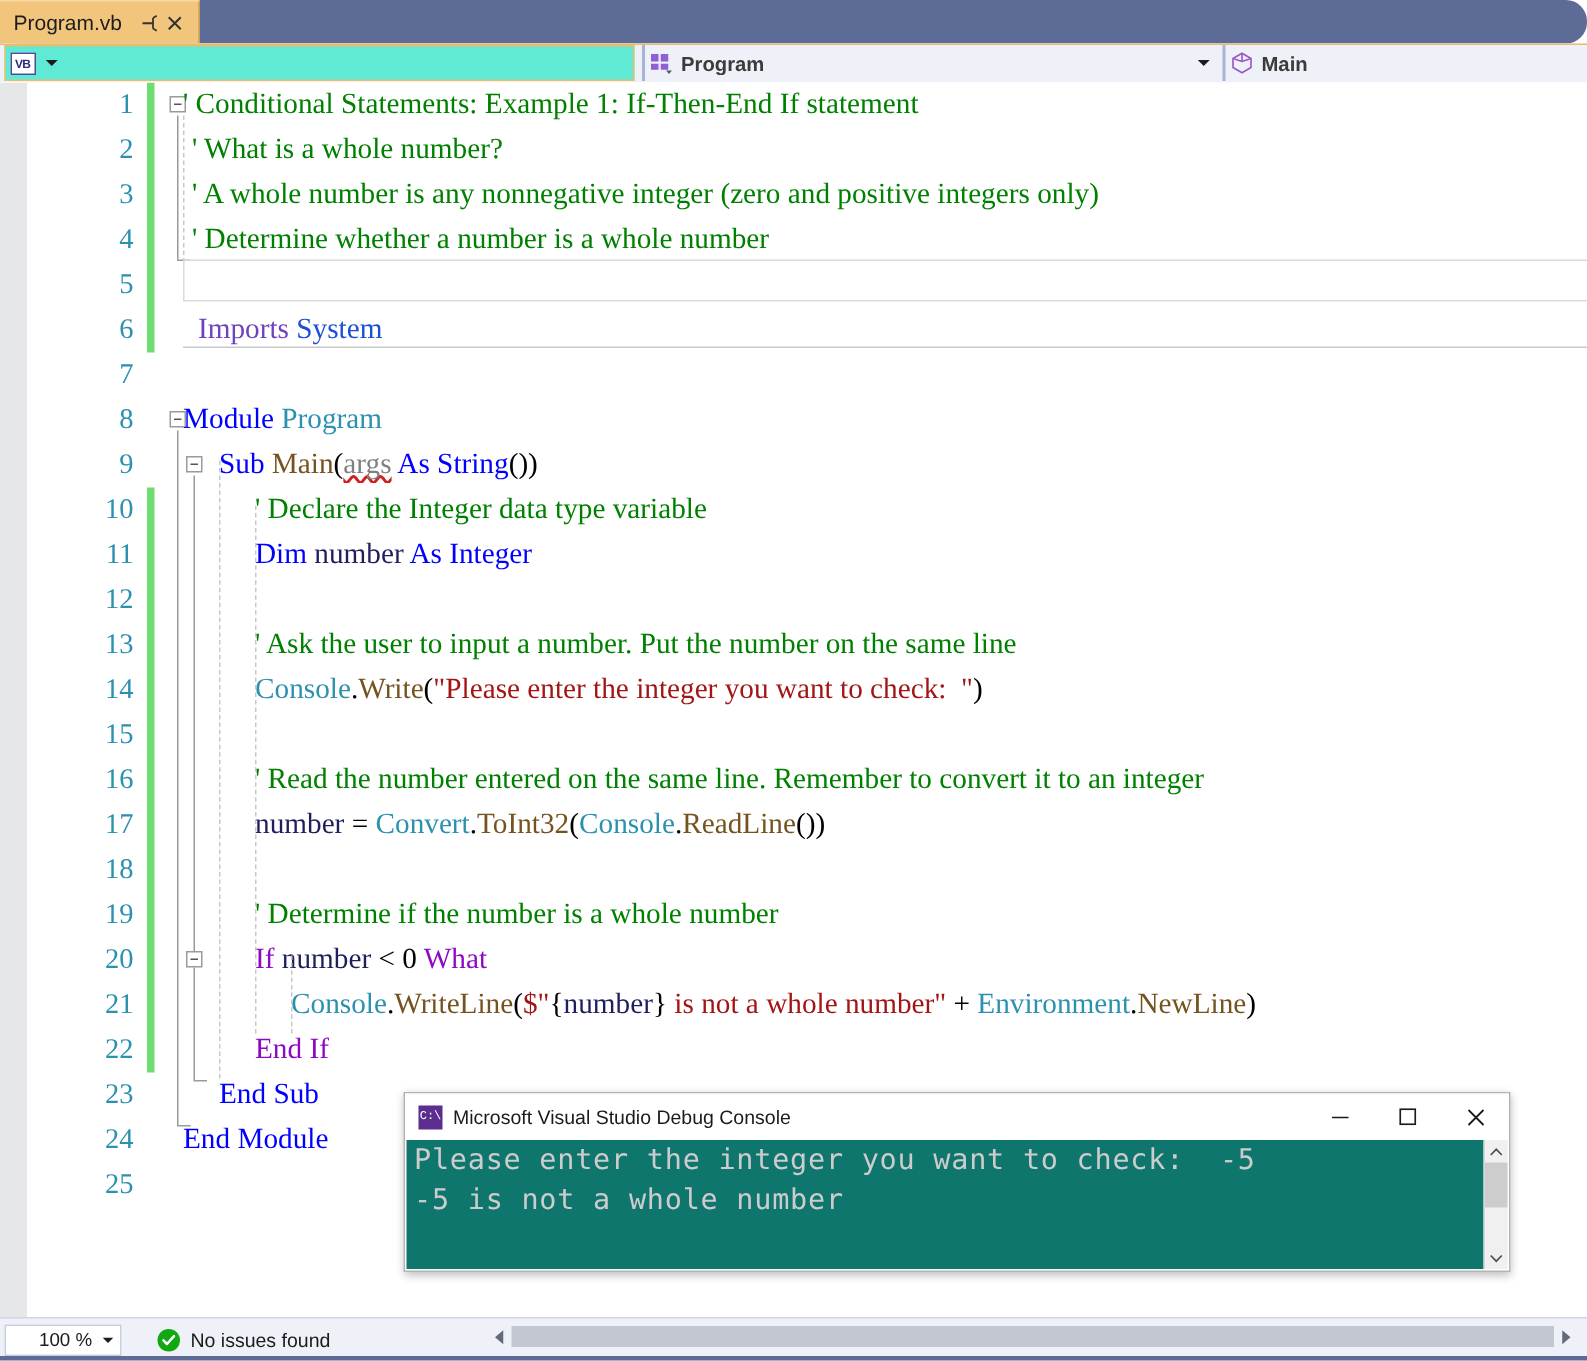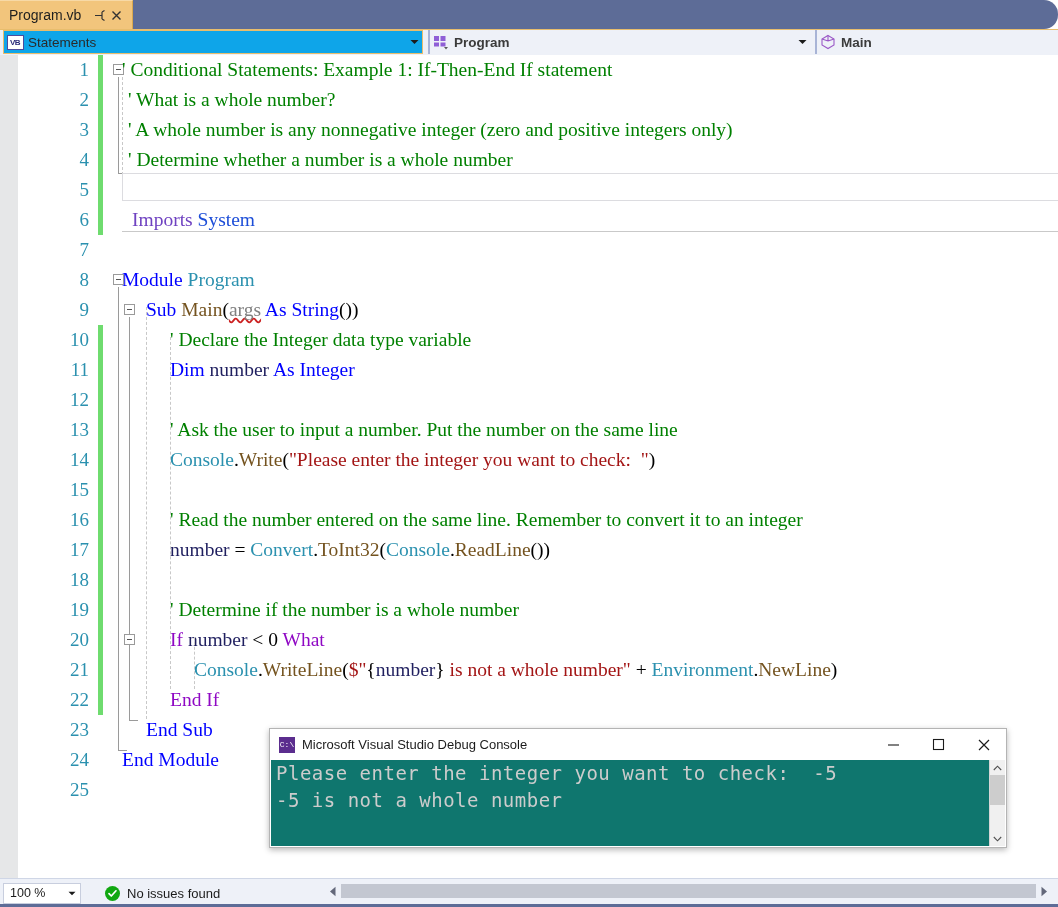--- a/index.html
+++ b/index.html
@@ -67,21 +67,21 @@
   .nav-combo {
     display: flex;
     align-items: center;
     height: 24px;
     margin-top: 0px;
     box-sizing: border-box;
     position: relative;
   }
   .nav-combo.c1 {
     width: 420px;
-    background: #0ea5e9;
+    background: #5eead4;
     border: 1px solid #e8bd6d;
     margin-left: 3px;
   }
   .nav-combo.c2 {
     width: 382px;
     background: #eef1f8;
     margin-left: 5px;
     border-left: 2px solid #a8b4d6;
   }
   .nav-combo.c3 {
@@ -359,21 +359,21 @@
     background: #ffffff;
     border: 1px solid #c8cede;
     box-sizing: border-box;
     display: flex;
     align-items: center;
     cursor: pointer;
   }
   .zoom-val {
     font-size: 12.5px;
     color: #1b1b1b;
-    padding-left: 6px;
+    padding-left: 22px;
     flex: 1 1 auto;
     font-family: "Liberation Sans", sans-serif;
   }
   .zoom-caret {
     width: 16px;
     display: flex;
     align-items: center;
     justify-content: center;
   }
   .issues {
@@ -445,21 +445,20 @@
     </span>
   </div>
 </div>
 
 <div class="navbar">
 
   <div class="nav-combo c1">
     <span class="nav-icon">
       <span class="vb-badge">VB</span>
     </span>
-    <span class="nav-text">Statements</span>
     <span class="nav-arrow">
       <svg width="9" height="6" viewBox="0 0 9 6">
           <path d="M0.5 1 L4.5 5 L8.5 1" fill="#1b1b1b" stroke="none"></path>
         </svg>
     </span>
   </div>
 
   <div class="nav-combo c2">
     <span class="nav-icon">
       <svg width="16" height="15" viewBox="0 0 16 15">

